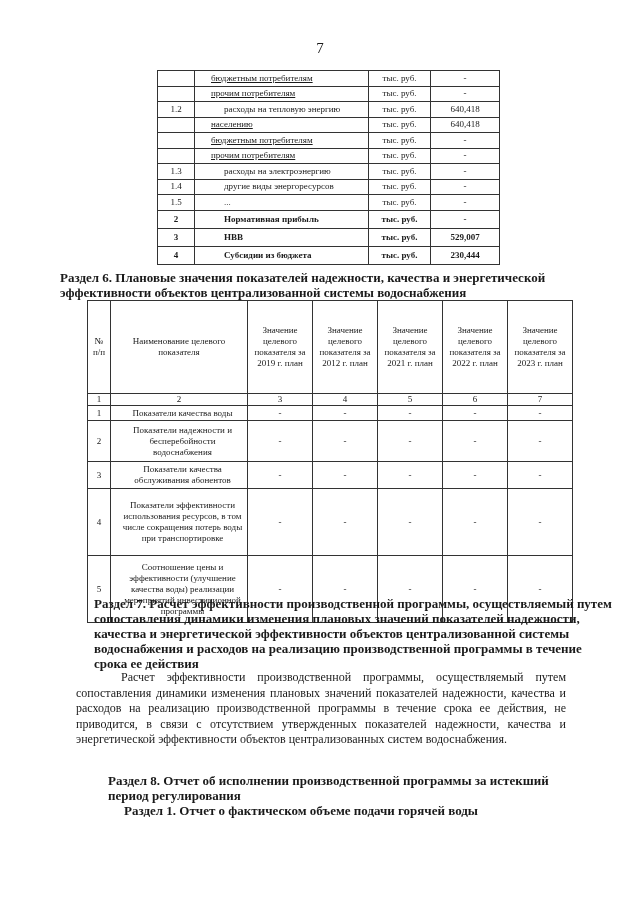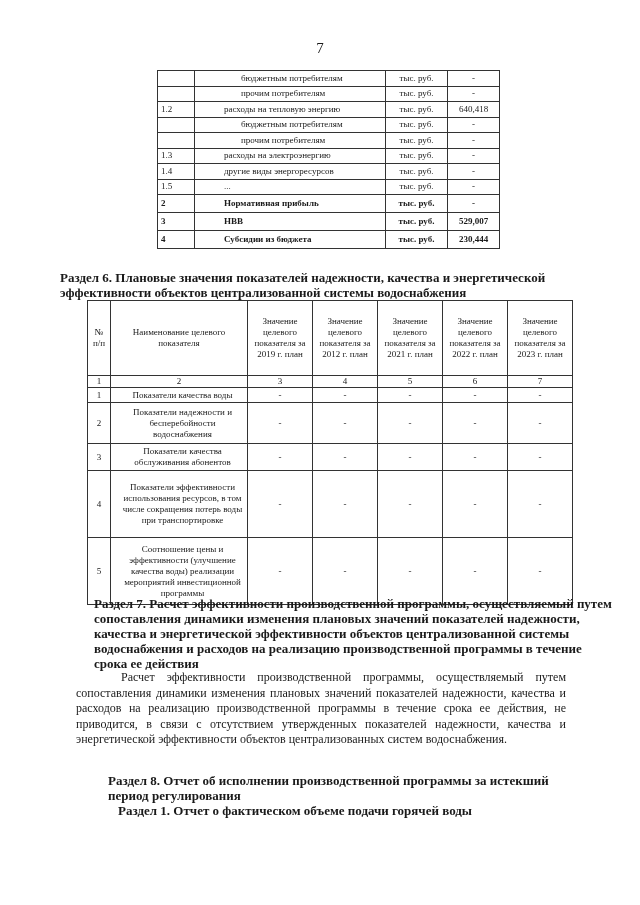--- a/index.html
+++ b/index.html
@@ -11,48 +11,48 @@
   .page-number {
     position: absolute; left: 0; width: 640px; top: 40px; text-align: center;
     font-size: 15px;
   }
   table { border-collapse: collapse; position: absolute; }
   td, th { border: 1px solid #333; padding: 0 3px; font-weight: normal; }
 
   
   #t1 { left: 157px; top: 70px; width: 343px; font-size: 9px; }
   #t1 td { height: 14.5px; line-height: 13px; }
-  #t1 td.c-no { width: 30px; text-align: left; }
+  #t1 td.c-no { width: 30px; text-align: center; }
   #t1 td.c-name { width: 141px; padding-left: 29px; }
   #t1 td.c-unit { width: 55px; text-align: center; }
   #t1 td.c-val { text-align: center; }
-  #t1 tr.indent td.c-name { padding-left: 46px; }
+  #t1 tr.indent td.c-name { padding-left: 16px; text-decoration: underline; }
   #t1 tr.bold td { font-weight: bold; height: 17px; }
 
   .heading {
     position: absolute; left: 60px; width: 520px; text-align: left;
     font-weight: bold; font-size: 13px; line-height: 15px;
   }
   #h6 { top: 270px; }
 
   
   #t2 { left: 87px; top: 300px; width: 486px; font-size: 9px; line-height: 11px; }
-  #t2 th { text-align: center; vertical-align: middle; padding: 6px 2px; }
+  #t2 th { text-align: center; vertical-align: middle; padding: 15px 2px; }
   #t2 td { text-align: center; vertical-align: middle; }
   #t2 td.name { text-align: center; padding-left: 10px; }
   #t2 .w-no { width: 18px; }
   #t2 .w-name { width: 132px; }
 
   #h7 { top: 596px; left: 70px; width: 520px; margin-left: 24px; }
   .para {
     position: absolute; left: 76px; width: 490px; top: 670px;
     font-size: 12px; line-height: 15.6px; text-align: justify; text-indent: 45px;
   }
   #h8 { top: 773px; left: 108px; width: 480px; }
-  #h8b { position: absolute; top: 803px; left: 118px; font-weight: bold; font-size: 13px; }
+  #h8b { position: absolute; top: 803px; left: 124px; font-weight: bold; font-size: 13px; }
 </style>
 </head>
 <body>
 
 <div class="page-number">7</div>
 
 <table id="t1">
   <tbody id="t1-body">
       <tr class="indent">
         <td class="c-no"></td>
@@ -62,20 +62,26 @@
       </tr>
       <tr class="indent">
         <td class="c-no"></td>
         <td class="c-name">прочим потребителям</td>
         <td class="c-unit">тыс. руб.</td>
         <td class="c-val">-</td>
       </tr>
       <tr>
         <td class="c-no">1.2</td>
         <td class="c-name">расходы на тепловую энергию</td>
+        <td class="c-unit">тыс. руб.</td>
+        <td class="c-val">640,418</td>
+      </tr>
+      <tr class="indent">
+        <td class="c-no"></td>
+        <td class="c-name">населению</td>
         <td class="c-unit">тыс. руб.</td>
         <td class="c-val">640,418</td>
       </tr>
       <tr class="indent">
         <td class="c-no"></td>
         <td class="c-name">бюджетным потребителям</td>
         <td class="c-unit">тыс. руб.</td>
         <td class="c-val">-</td>
       </tr>
       <tr class="indent">

